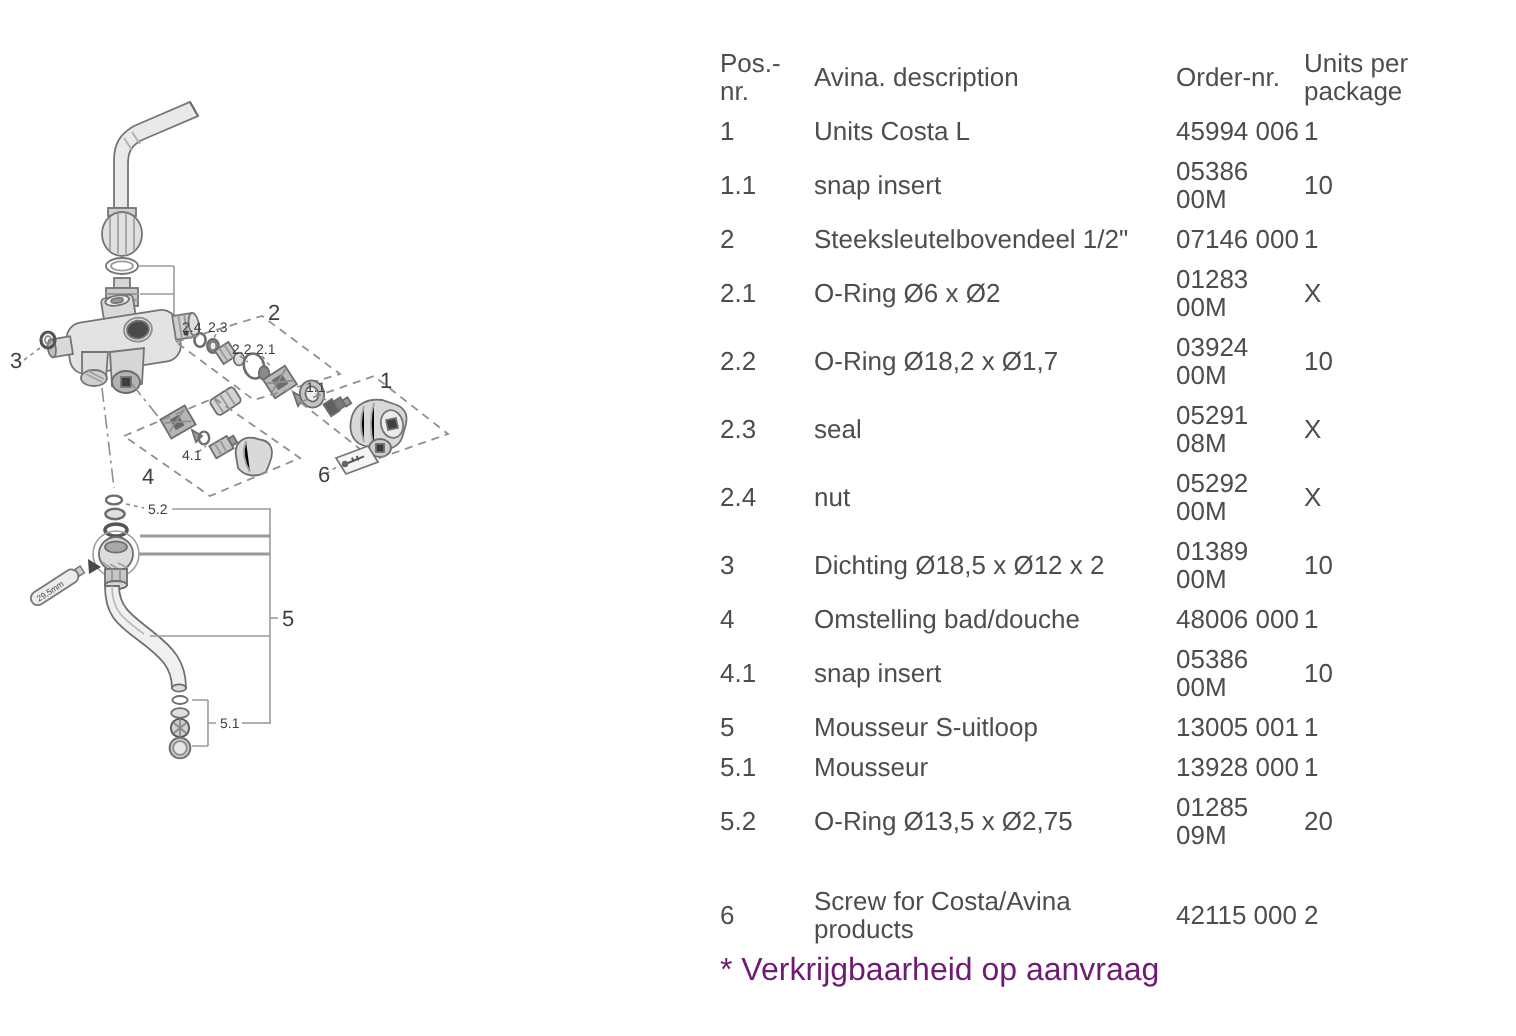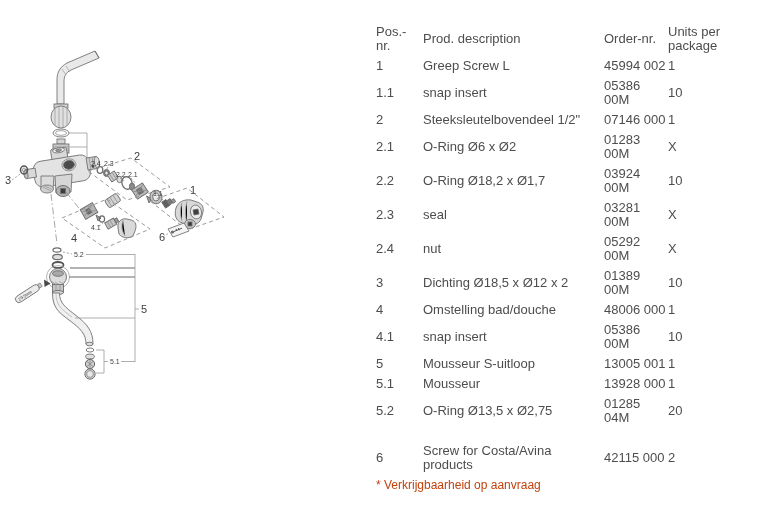--- a/index.html
+++ b/index.html
@@ -1,28 +1,28 @@
 <!DOCTYPE html>
 <html><head>
 <meta charset="utf-8">
 <style>
   html,body{margin:0;padding:0;}
   body{width:758px;height:518px;background:#ffffff;overflow:hidden;position:relative;
        font-family:"Liberation Sans",sans-serif;color:#4d4d4d;}
   #diagram{position:absolute;left:0;top:0;}
-  #right-col{position:absolute;left:376px;top:22px;width:372px;font-size:13px;line-height:14px;}
+  #right-col{position:absolute;left:360px;top:22px;width:372px;font-size:13px;line-height:14px;}
   table.parts{border-collapse:collapse;table-layout:fixed;width:364px;}
   table.parts td,table.parts th{vertical-align:middle;text-align:left;font-weight:400;
        font-size:13px;line-height:14px;color:#4d4d4d;word-wrap:break-word;}
   td.c1,th.c1{padding:3px 4px 3px 0;}
   td.c2,th.c2{padding:3px 6px 3px 0;}
   td.c3,th.c3{padding:3px 1px 3px 0;}
   td.c4,th.c4{padding:3px 0 3px 0;margin-top:27px;}
   tr.spacer td{height:13px;padding:0;}
-  .footnote{margin-top:3px;font-size:12px;line-height:15px;color:#c2410c;}
+  .footnote{margin-top:3px;font-size:16px;line-height:15px;color:#701a75;}
   svg text{font-family:"Liberation Sans",sans-serif;fill:#3e3e3e;stroke:none;}
 </style>
 </head>
 <body>
 
 <svg id="diagram" width="360" height="518" viewBox="0 0 360 518" aria-label="exploded parts diagram">
 
   <g stroke="#757575" stroke-width="0.9">
     <path d="M57,104 L57,80 C57,72 60,67 67,63 L95,51 L99,58 L71,70 C65,73 64,77 64,82 L64,104 Z" fill="#e9e9e9"></path>
     <line x1="95" y1="51" x2="99" y2="58" stroke="#6a6a6a"></line>
@@ -219,28 +219,28 @@
   <table class="parts">
     <colgroup>
         <col style="width:47px">
         <col style="width:181px">
         <col style="width:64px">
         <col style="width:72px">
       </colgroup>
     <tbody>
         <tr>
       <th class="c1">Pos.-nr.</th>
-      <th class="c2">Prod. description</th>
+      <th class="c2">Avina. description</th>
       <th class="c3">Order-nr.</th>
       <th class="c4">Units per package</th>
     </tr>
     <tr>
       <td class="c1">1</td>
-      <td class="c2">Greep Screw L</td>
-      <td class="c3">45994 002</td>
+      <td class="c2">Units Costa L</td>
+      <td class="c3">45994 006</td>
       <td class="c4">1</td>
     </tr>
     <tr>
       <td class="c1">1.1</td>
       <td class="c2">snap insert</td>
       <td class="c3">05386 00M</td>
       <td class="c4">10</td>
     </tr>
     <tr>
       <td class="c1">2</td>
@@ -256,21 +256,21 @@
     </tr>
     <tr>
       <td class="c1">2.2</td>
       <td class="c2">O-Ring Ø18,2 x Ø1,7</td>
       <td class="c3">03924 00M</td>
       <td class="c4">10</td>
     </tr>
     <tr>
       <td class="c1">2.3</td>
       <td class="c2">seal</td>
-      <td class="c3">03281 00M</td>
+      <td class="c3">05291 08M</td>
       <td class="c4">X</td>
     </tr>
     <tr>
       <td class="c1">2.4</td>
       <td class="c2">nut</td>
       <td class="c3">05292 00M</td>
       <td class="c4">X</td>
     </tr>
     <tr>
       <td class="c1">3</td>
@@ -298,21 +298,21 @@
     </tr>
     <tr>
       <td class="c1">5.1</td>
       <td class="c2">Mousseur</td>
       <td class="c3">13928 000</td>
       <td class="c4">1</td>
     </tr>
     <tr>
       <td class="c1">5.2</td>
       <td class="c2">O-Ring Ø13,5 x Ø2,75</td>
-      <td class="c3">01285 04M</td>
+      <td class="c3">01285 09M</td>
       <td class="c4">20</td>
     </tr>
     <tr class="spacer">
           <td colspan="4"></td>
         </tr>
     <tr>
       <td class="c1">6</td>
       <td class="c2">Screw for Costa/Avina products</td>
       <td class="c3">42115 000</td>
       <td class="c4">2</td>

